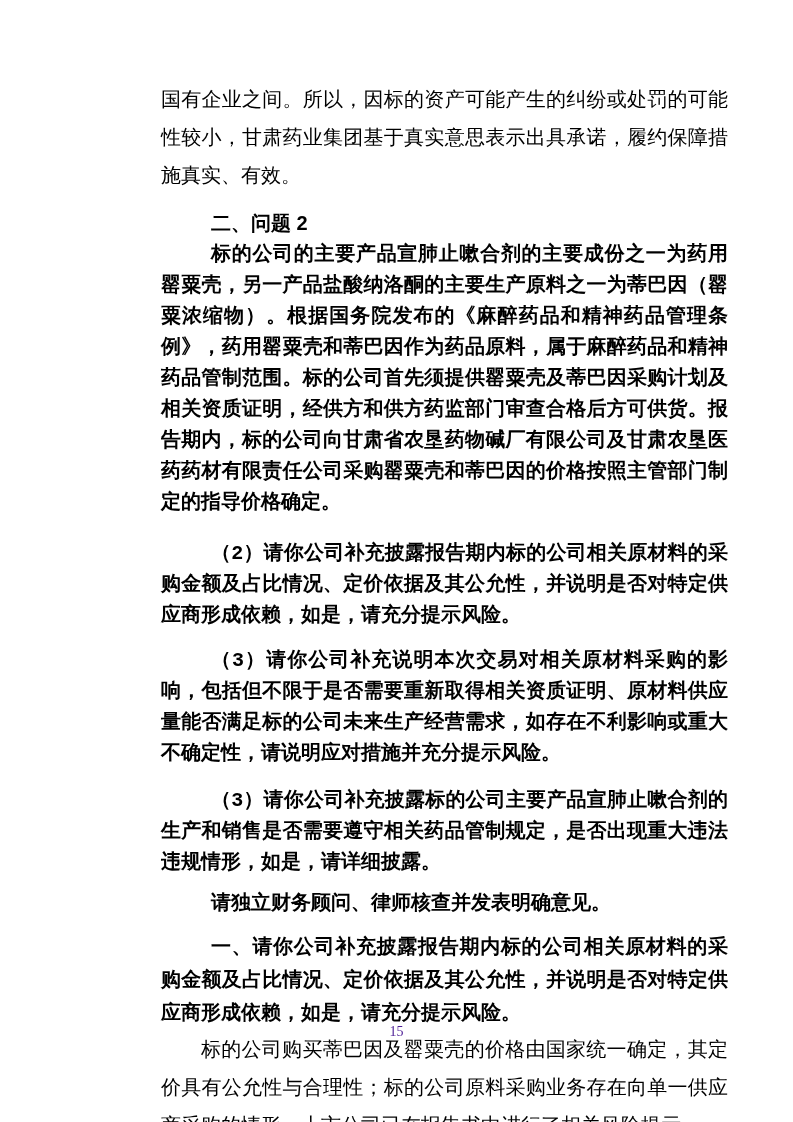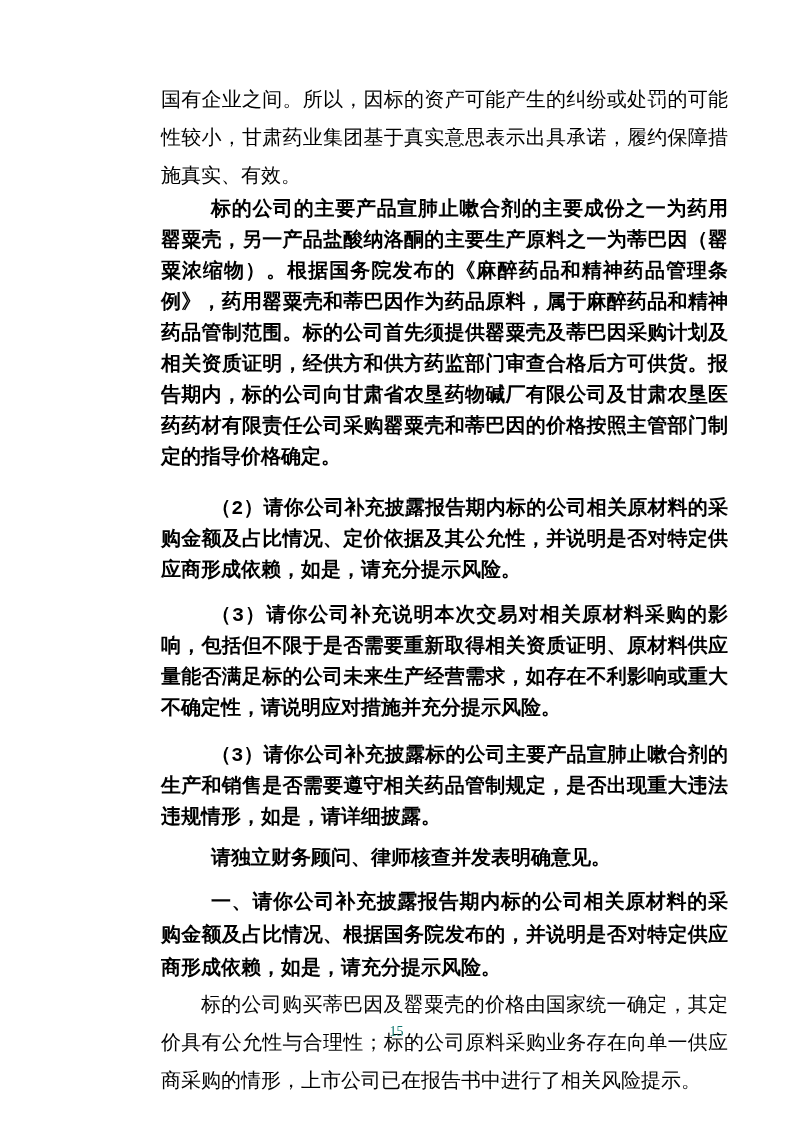--- a/index.html
+++ b/index.html
@@ -59,41 +59,42 @@
   #p8 { margin-top: 12px; line-height: 33px; }
   #p9 { margin-top: 0; }
   .page-number {
     position: absolute;
     top: 1024px;
     left: 0;
     width: 100%;
     text-align: center;
     font-family: "Liberation Serif", "DejaVu Serif", serif;
     font-size: 14px;
-    color: #0f766e;
+    color: #4c1d95;
   }
 </style>
 </head>
 <body>
 
 <div class="page">
   <div class="content">
     <p id="p1" class="para serif">国有企业之间。所以，因标的资产可能产生的纠纷或处罚的可能性较小，甘肃药业集团基于真实意思表示出具承诺，履约保障措施真实、有效。</p>
 
+    <p id="heading" class="para heading">二、问题 2</p>
 
     <p id="p2" class="para boldtext indent">标的公司的主要产品宣肺止嗽合剂的主要成份之一为药用罂粟壳，另一产品盐酸纳洛酮的主要生产原料之一为蒂巴因（罂粟浓缩物）。根据国务院发布的《麻醉药品和精神药品管理条例》，药用罂粟壳和蒂巴因作为药品原料，属于麻醉药品和精神药品管制范围。标的公司首先须提供罂粟壳及蒂巴因采购计划及相关资质证明，经供方和供方药监部门审查合格后方可供货。报告期内，标的公司向甘肃省农垦药物碱厂有限公司及甘肃农垦医药药材有限责任公司采购罂粟壳和蒂巴因的价格按照主管部门制定的指导价格确定。</p>
 
     <p id="p3" class="para boldtext indent">（2）请你公司补充披露报告期内标的公司相关原材料的采购金额及占比情况、定价依据及其公允性，并说明是否对特定供应商形成依赖，如是，请充分提示风险。</p>
 
     <p id="p4" class="para boldtext indent">（3）请你公司补充说明本次交易对相关原材料采购的影响，包括但不限于是否需要重新取得相关资质证明、原材料供应量能否满足标的公司未来生产经营需求，如存在不利影响或重大不确定性，请说明应对措施并充分提示风险。</p>
 
     <p id="p5" class="para boldtext indent">（3）请你公司补充披露标的公司主要产品宣肺止嗽合剂的生产和销售是否需要遵守相关药品管制规定，是否出现重大违法违规情形，如是，请详细披露。</p>
 
     <p id="p6" class="para boldtext indent">请独立财务顾问、律师核查并发表明确意见。</p>
 
 
-    <p id="p8" class="para boldtext indent">一、请你公司补充披露报告期内标的公司相关原材料的采购金额及占比情况、根据国务院发布的，并说明是否对特定供应商形成依赖，如是，请充分提示风险。</p>
+    <p id="p8" class="para boldtext indent">一、请你公司补充披露报告期内标的公司相关原材料的采购金额及占比情况、定价依据及其公允性，并说明是否对特定供应商形成依赖，如是，请充分提示风险。</p>
 
     <p id="p9" class="para serif indent-serif">标的公司购买蒂巴因及罂粟壳的价格由国家统一确定，其定价具有公允性与合理性；标的公司原料采购业务存在向单一供应商采购的情形，上市公司已在报告书中进行了相关风险提示。</p>
   </div>
 
   <div class="page-number">15</div>
 </div>
 
 </body></html>

